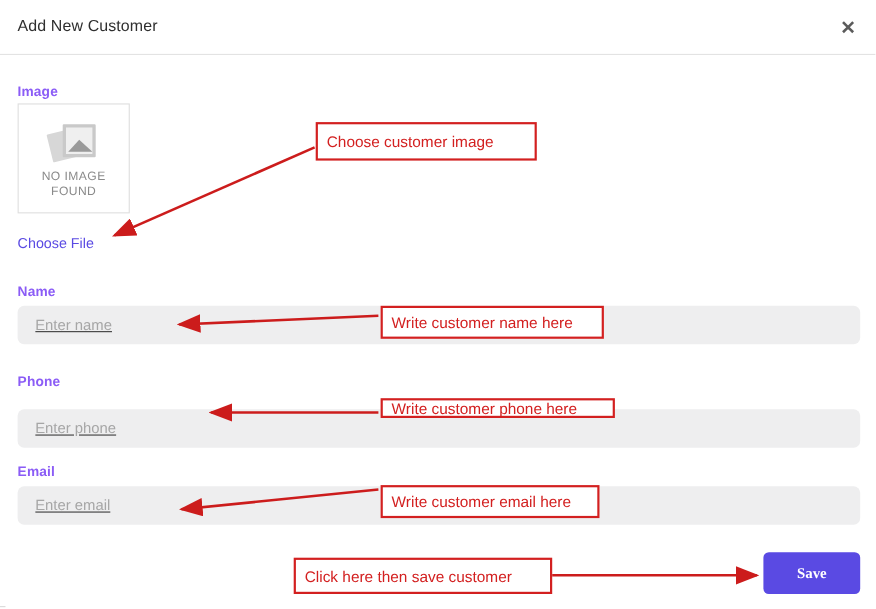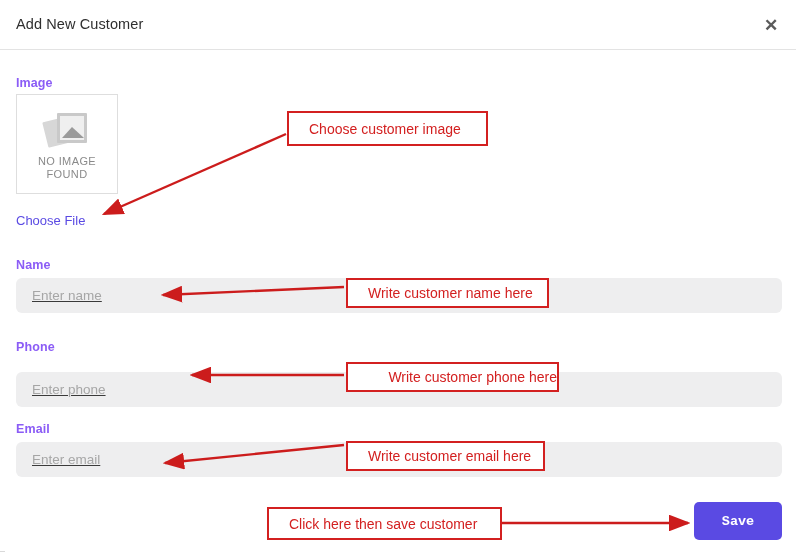--- a/index.html
+++ b/index.html
@@ -162,38 +162,38 @@
   .save-btn {
     position: absolute;
     left: 694px;
     top: 452px;
     width: 88px;
     height: 38px;
     background: #5a4ae3;
     border: none;
     border-radius: 5px;
     color: #ffffff;
-    font-family: Liberation Mono, monospace;
+    font-family: Liberation Serif, serif;
     font-size: 13.5px;
     font-weight: bold;
     cursor: pointer;
   }
 
   
   .anno-box {
     position: absolute;
     border: 2px solid #d32020;
     background: #ffffff;
     color: #d32020;
     font-size: 14px;
     font-family: "Liberation Sans", sans-serif;
     box-sizing: border-box;
     display: flex;
     align-items: center;
-    padding-left: 20px;
+    padding-left: 8px;
     white-space: nowrap;
     z-index: 5;
   }
   .anno-svg {
     position: absolute;
     left: 0; top: 0;
     width: 796px;
     height: 554px;
     pointer-events: none;
     z-index: 4;
@@ -263,21 +263,21 @@
 </svg>
 
 <div class="anno-box" style="left:287px; top:111px; width:201px; height:35px;">
   <span>Choose customer image</span>
 </div>
 
 <div class="anno-box" style="left:346px; top:278px; width:203px; height:30px;">
   <span>Write customer name here</span>
 </div>
 
-<div class="anno-box" style="left:346px; top:362px; width:213px; height:30px;justify-content:flex-end;">
+<div class="anno-box" style="left:346px; top:362px; width:213px; height:18px;">
   <span>Write customer phone here</span>
 </div>
 
 <div class="anno-box" style="left:346px; top:441px; width:199px; height:30px;">
   <span>Write customer email here</span>
 </div>
 
 <div class="anno-box" style="left:267px; top:507px; width:235px; height:33px;">
   <span>Click here then save customer</span>
 </div>

